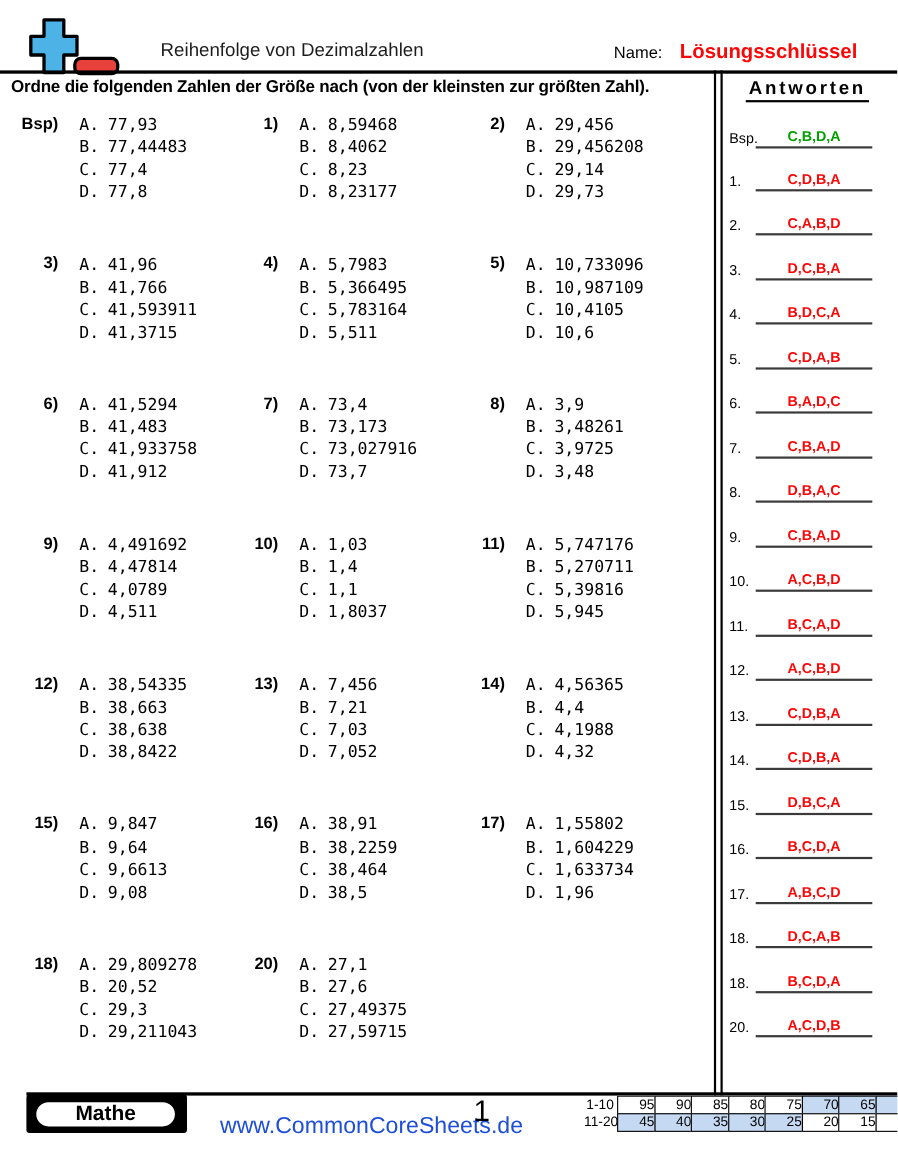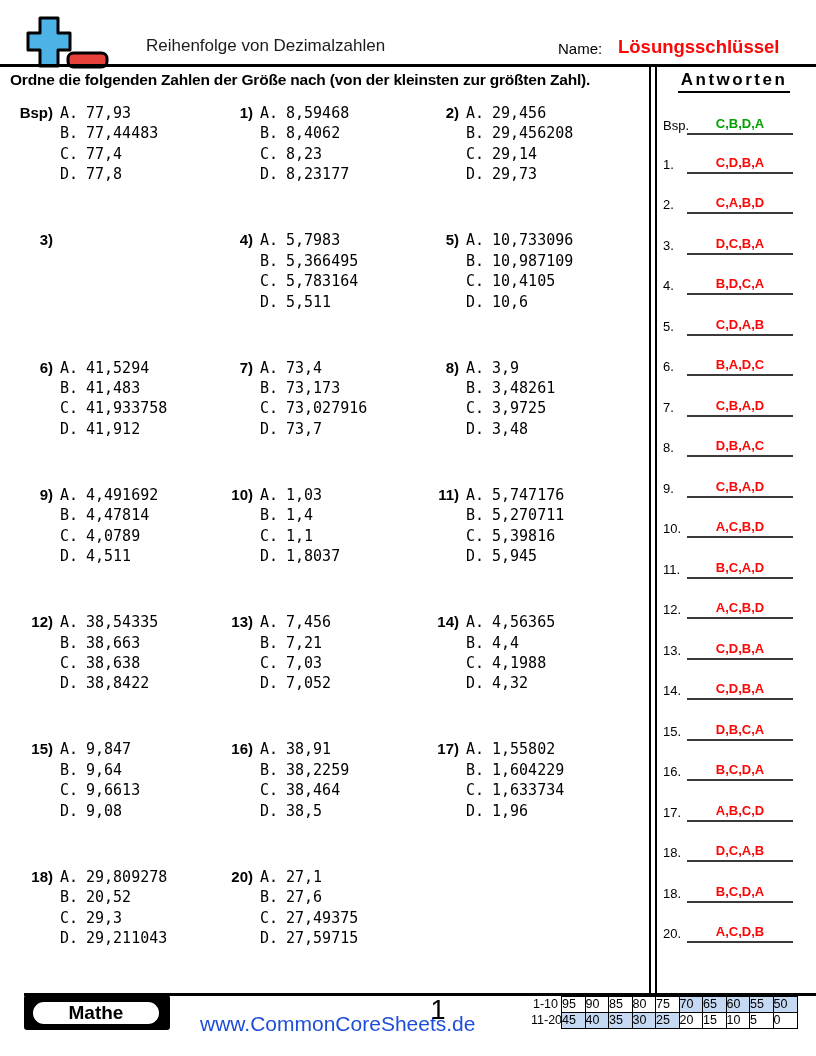--- a/index.html
+++ b/index.html
@@ -25,40 +25,40 @@
   .answers-title span { border-bottom:2.5px solid #000; padding:0 3px 2px 3px; }
   .ans-item { position:absolute; left:658px; width:158px; height:27px; }
   .ans-label { position:absolute; left:5px; bottom:2px; font-size:13px; }
   .ans-value { position:absolute; left:29px; right:23px; bottom:0; text-align:center;
                font-size:13px; font-weight:bold; color:var(--answer-red,#f00);
                border-bottom:2px solid #3a3a3a; padding-bottom:2px; white-space:nowrap; }
   .ans-value.example { color:var(--example-green,#00a100); }
   
   .questions-grid { position:absolute; left:18px; top:103px; width:632px;
                     display:grid; grid-template-columns:200px 206px 1fr; grid-auto-rows:127.3px; }
-  .q-cell { display:flex; align-items:flex-start; }
+  .q-cell { display:flex; align-items:flex-start;gap:12px; }
   .q-num { width:42px; text-align:right; font-weight:bold; font-size:15px; padding-right:7px; line-height:20.4px; white-space:nowrap; }
   .q-opt { line-height:20.4px; font-family:"DejaVu Sans Mono", monospace; font-size:15px; white-space:nowrap; }
   .q-letter { display:inline-block; width:20px; }
   .q-val { margin-left:6px; }
   
   .footer-line { position:absolute; left:24px; top:993px; width:792px; height:2.5px; background:#000; }
   .brand-box { position:absolute; left:24px; top:995px; width:146px; height:35px; background:#000; border-radius:3px; }
   .brand-pill { position:absolute; left:7px; top:4.5px; width:130px; height:26px; background:#fff;
                 border:2.5px solid #000; border-radius:13px; display:flex; align-items:center; justify-content:center;
                 font-size:19px; font-weight:bold; }
   .site-text { position:absolute; left:176px; top:1012px; font-size:21px; color:#1d4ed8;margin-left:24px; }
   .page-number { position:absolute; left:408px; top:995px; width:60px; text-align:center; font-size:27px; }
   .score-table { position:absolute; left:531px; top:996px; }
   .score-row { display:flex; height:17px; }
   .score-row + .score-row { margin-top:-1.5px; }
   .score-label { width:30px; text-align:right; font-size:12.5px; line-height:17px; padding-right:3px; white-space:nowrap; }
   .score-cells { display:flex; }
-  .score-cell { width:25px; height:17px; border:1.5px solid #000; margin-left:-1.5px;
-                text-align:left; font-size:12.5px; line-height:14.5px; background:#fff; }
+  .score-cell { width:35px; height:17px; border:1.5px solid #000; margin-left:-1.5px;
+                text-align:right; font-size:12.5px; line-height:14.5px; background:#fff; }
   .score-cell:first-child { margin-left:0; }
   .score-cell.shaded { background:var(--score-shade,#c6d9f2); }
 </style>
 </head>
 <body>
 
 <div class="page">
 
   <svg class="logo" viewBox="0 0 84 54">
     <path d="M14 2 L32 2 L32 17 L44 17 L44 34 L32 34 L32 50 L14 50 L14 34 L2 34 L2 17 L14 17 Z" fill="var(--logo-blue,#4db3e6)" stroke="#000" stroke-width="3" stroke-linejoin="round"></path>
@@ -122,20 +122,34 @@
         <span class="q-letter">C.</span><span class="q-val">29,14</span>
       </div>
       <div class="q-opt">
         <span class="q-letter">D.</span><span class="q-val">29,73</span>
       </div>
     </div>
   </div>
 
   <div class="q-cell">
     <div class="q-num">3)</div>
+    <div class="q-opts">
+      <div class="q-opt">
+        <span class="q-letter">A.</span><span class="q-val">41,96</span>
+      </div>
+      <div class="q-opt">
+        <span class="q-letter">B.</span><span class="q-val">41,766</span>
+      </div>
+      <div class="q-opt">
+        <span class="q-letter">C.</span><span class="q-val">41,593911</span>
+      </div>
+      <div class="q-opt">
+        <span class="q-letter">D.</span><span class="q-val">41,3715</span>
+      </div>
+    </div>
   </div>
 
   <div class="q-cell">
     <div class="q-num">4)</div>
     <div class="q-opts">
       <div class="q-opt">
         <span class="q-letter">A.</span><span class="q-val">5,7983</span>
       </div>
       <div class="q-opt">
         <span class="q-letter">B.</span><span class="q-val">5,366495</span>

